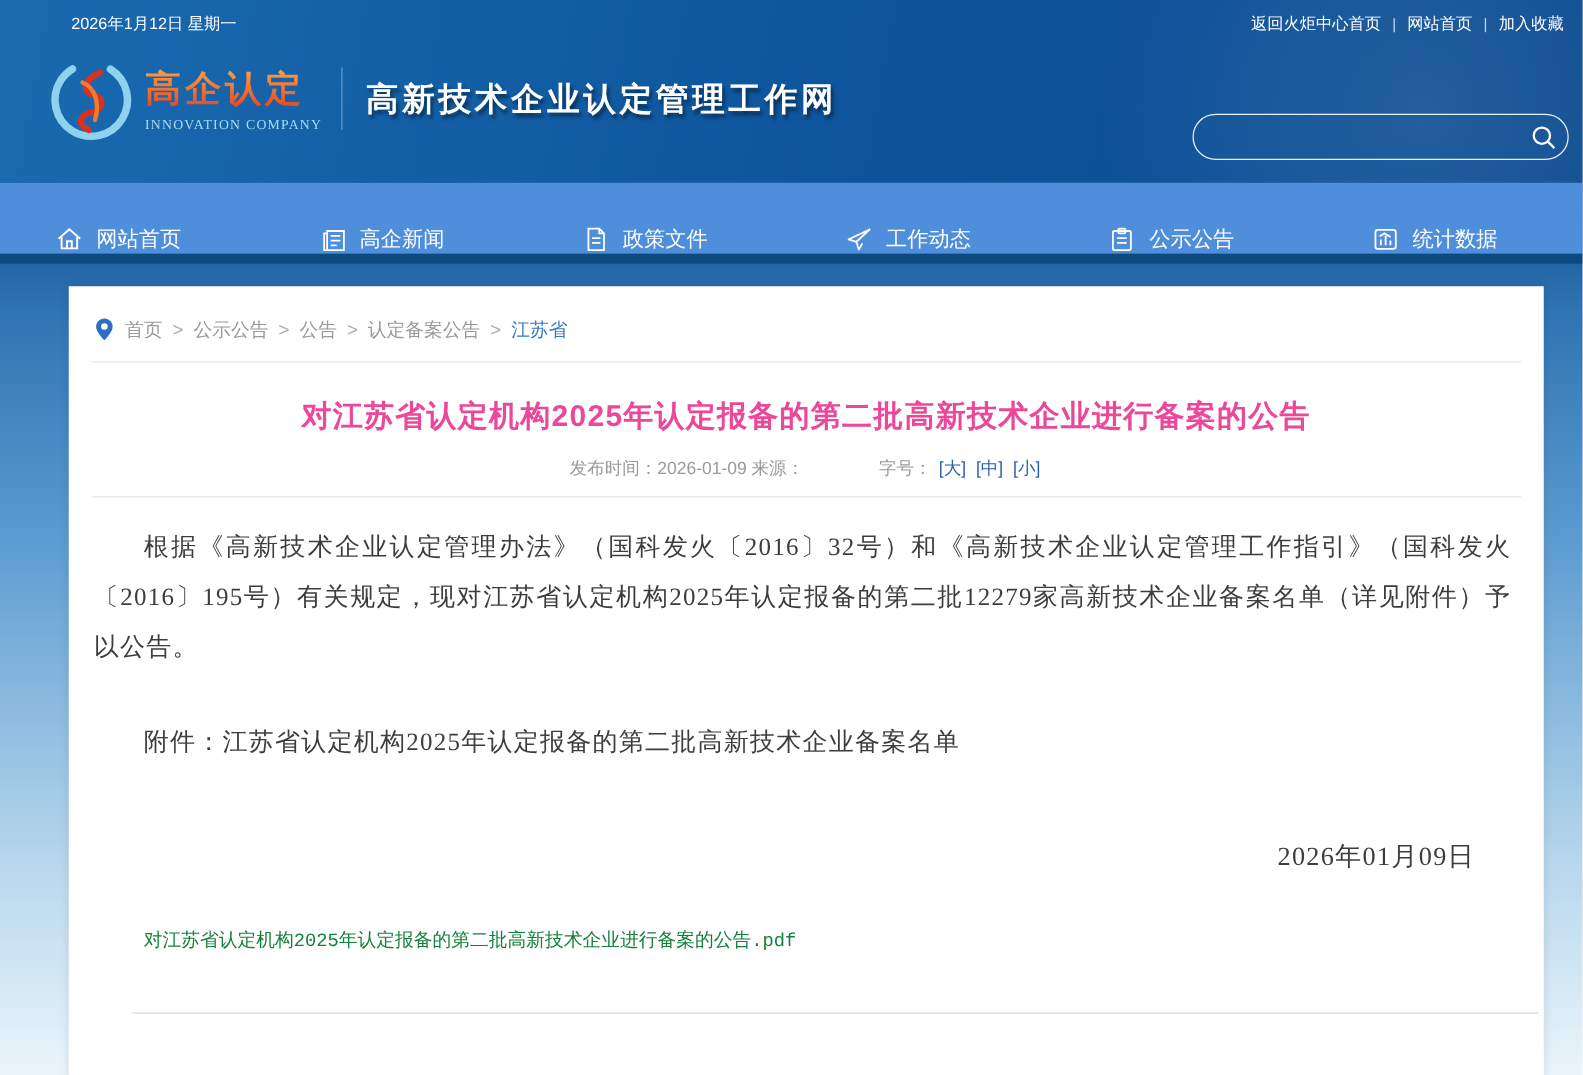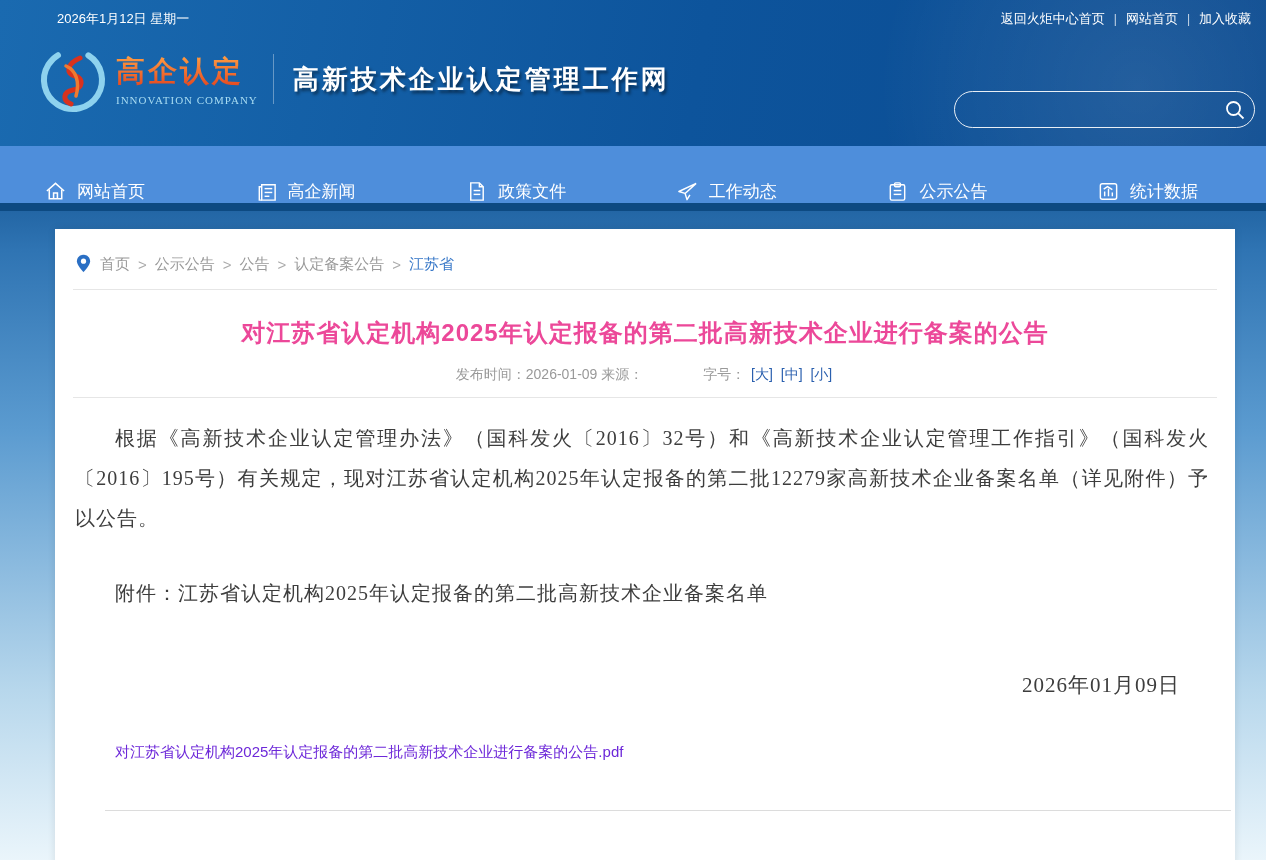--- a/index.html
+++ b/index.html
@@ -48,21 +48,21 @@
   .meta .size-label { margin-left:56px; }
   .meta .size-opt { color:#2a5fae; cursor:pointer; margin:0 2px; }
   .article-body { font-family:"Liberation Serif","DejaVu Serif",serif; font-size:20px; color:#3d3d3d;
     line-height:40px; text-align:justify; margin:20px 26px 0 20px; text-indent:2em; letter-spacing:1px; }
   .attachment { font-family:"Liberation Serif","DejaVu Serif",serif; font-size:20px; color:#3d3d3d;
     margin:42px 20px 0; text-indent:2em; letter-spacing:1px; }
   .signature-wrap { text-align:right; padding-right:55px; margin-top:50px; }
   .signature-inner { display:inline-block; text-align:center; font-family:"Liberation Serif","DejaVu Serif",serif;
     font-size:21px; color:#3d3d3d; letter-spacing:1px; }
   .sign-date { margin-top:14px; }
-  .pdf-link { margin:44px 0 0 60px; font-size:15px; color:#6d28d9; cursor:pointer; display:inline-block; }
+  .pdf-link { margin:44px 0 0 60px; font-size:15px; color:#15803d; cursor:pointer; display:inline-block;font-family:Liberation Mono, monospace; }
   .bottom-divider { border:none; border-top:1px solid #dcdcdc; margin:48px 4px 0 50px; }
   svg { display:block; }
 </style>
 </head>
 <body>
 
 <div class="header">
   <div class="topbar">
     <span>2026年1月12日 星期一</span>
     <span class="toplinks">

